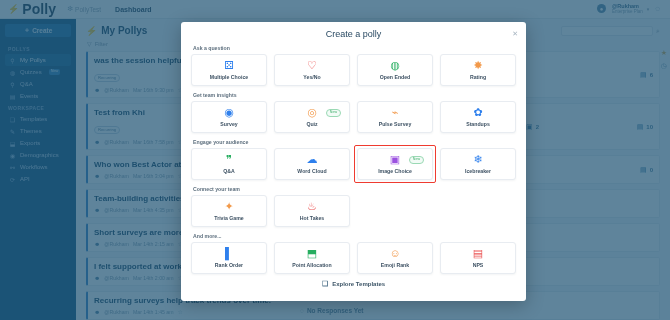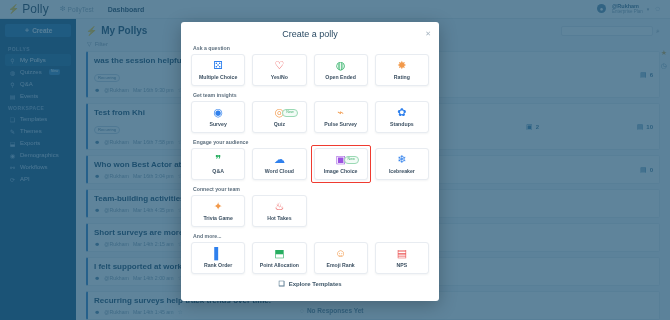--- a/index.html
+++ b/index.html
@@ -23,21 +23,21 @@
   }
   .topbar {
     position: absolute; top: 0; left: 0; right: 0; height: 19px;
     background: #ffffff;
     border-bottom: 1px solid #e3e8ee;
     display: flex; align-items: center;
     padding: 0 8px;
   }
   .brand { display: flex; align-items: center; gap: 3px; }
   .brand-mark { color: #1a7ddb; font-size: 9px; line-height: 1; }
-  .brand-name { font-size: 12px; font-weight: normal; color: #17344a; letter-spacing: .1px;}
+  .brand-name { font-size: 14px; font-weight: bold; color: #17344a; letter-spacing: .1px;}
   .ws-chip { display:flex; align-items:center; gap:2px; margin-left: 11px; }
   .ws-icon { color: #9fb2c0; font-size: 7px; }
   .ws-name { font-size: 6.5px; color: #9aa9b5; }
   .nav-dash { margin-left: 14px; font-size: 7px; font-weight: bold; color: #1d3c54; }
   .topbar-right { margin-left: auto; display:flex; align-items:center; gap: 6px; padding-right: 2px;}
   .avatar-mini {
     width: 9px; height: 9px; border-radius: 50%;
     background: #5b8aa8; color:#fff; font-size:6px;
     display:flex; align-items:center; justify-content:center;
   }
@@ -128,21 +128,21 @@
   .rail-ic { font-size:7px; }
 
   
   #dim {
     position:absolute; inset:0;
     background: rgba(33,84,116,0.72);
   }
 
   
   #modal {
-    position:absolute; left:181px; top:22px; width:258px; height:279px;
+    position:absolute; left:181px; top:22px; width:345px; height:279px;
     background:#ffffff; border-radius:3px;
     box-shadow: 0 4px 18px rgba(0,0,0,.25);
     padding: 7px 10px 0 10px;
   }
   .modal-title {
     text-align:center; font-size:9px; color:#2a4a63; font-weight:normal;
     margin-bottom: 6px;
   }
   .modal-close {
     position:absolute; right:8px; top:8px;

